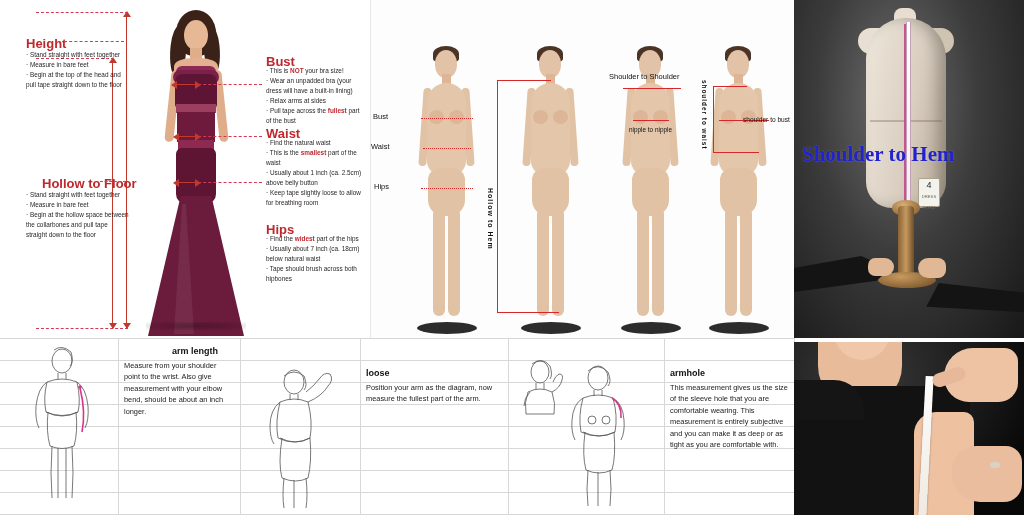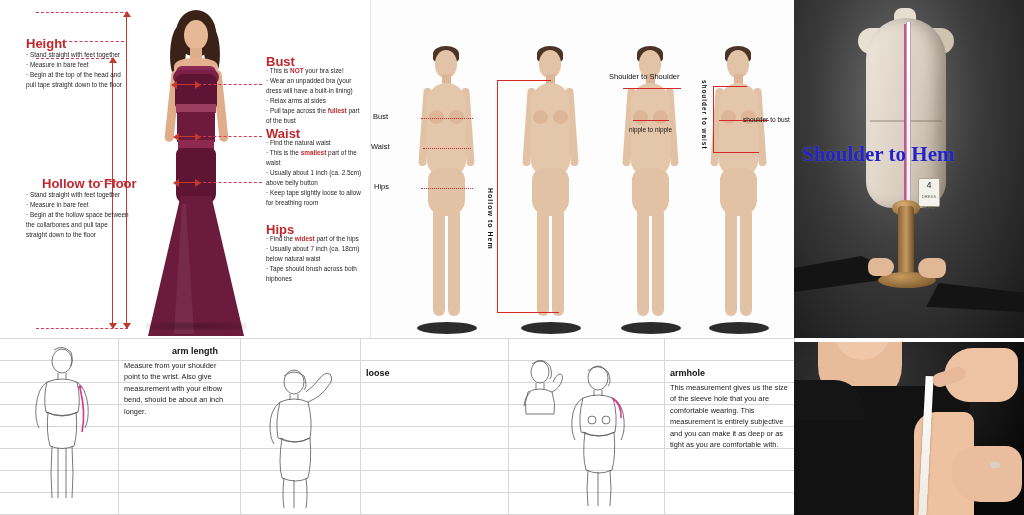--- a/index.html
+++ b/index.html
@@ -645,20 +645,21 @@
           <path d="M34 36 q-10 8 -10 24 q0 12 4 18"></path>
           <path d="M34 72 q16 8 30 0"></path>
           <path d="M36 72 q-4 26 0 40 q14 6 26 0 q4 -16 2 -40"></path>
           <path d="M38 112 q-2 18 0 30 M60 112 q2 18 0 30"></path>
           <path d="M48 114 l0 28"></path>
         </g>
       </svg>
     </div>
 
     <div class="sec-title" style="left:366px; top:30px;">loose</div>
+    <div class="sec-body" style="left:366px; top:44px; width:136px;">Position your arm as the diagram, now measure the fullest part of the arm.</div>
 
     <div class="sketch" style="left:512px; top:18px;">
       <svg width="58" height="60" viewBox="0 0 58 60">
         <g fill="none" stroke="#555" stroke-width="0.8">
           <ellipse cx="28" cy="16" rx="9" ry="11"></ellipse>
           <path d="M20 8 q10 -8 18 2 q3 9 0 13"></path>
           <path d="M24 27 l0 6 M32 27 l0 6"></path>
           <path d="M16 36 q12 -6 24 0 q4 12 2 22 l-28 0 q-2 -12 2 -22z"></path>
           <path d="M40 36 q8 -4 10 -12 q2 -6 -3 -6 q-4 2 -6 8"></path>
           <path d="M18 36 q-6 6 -6 14"></path>

